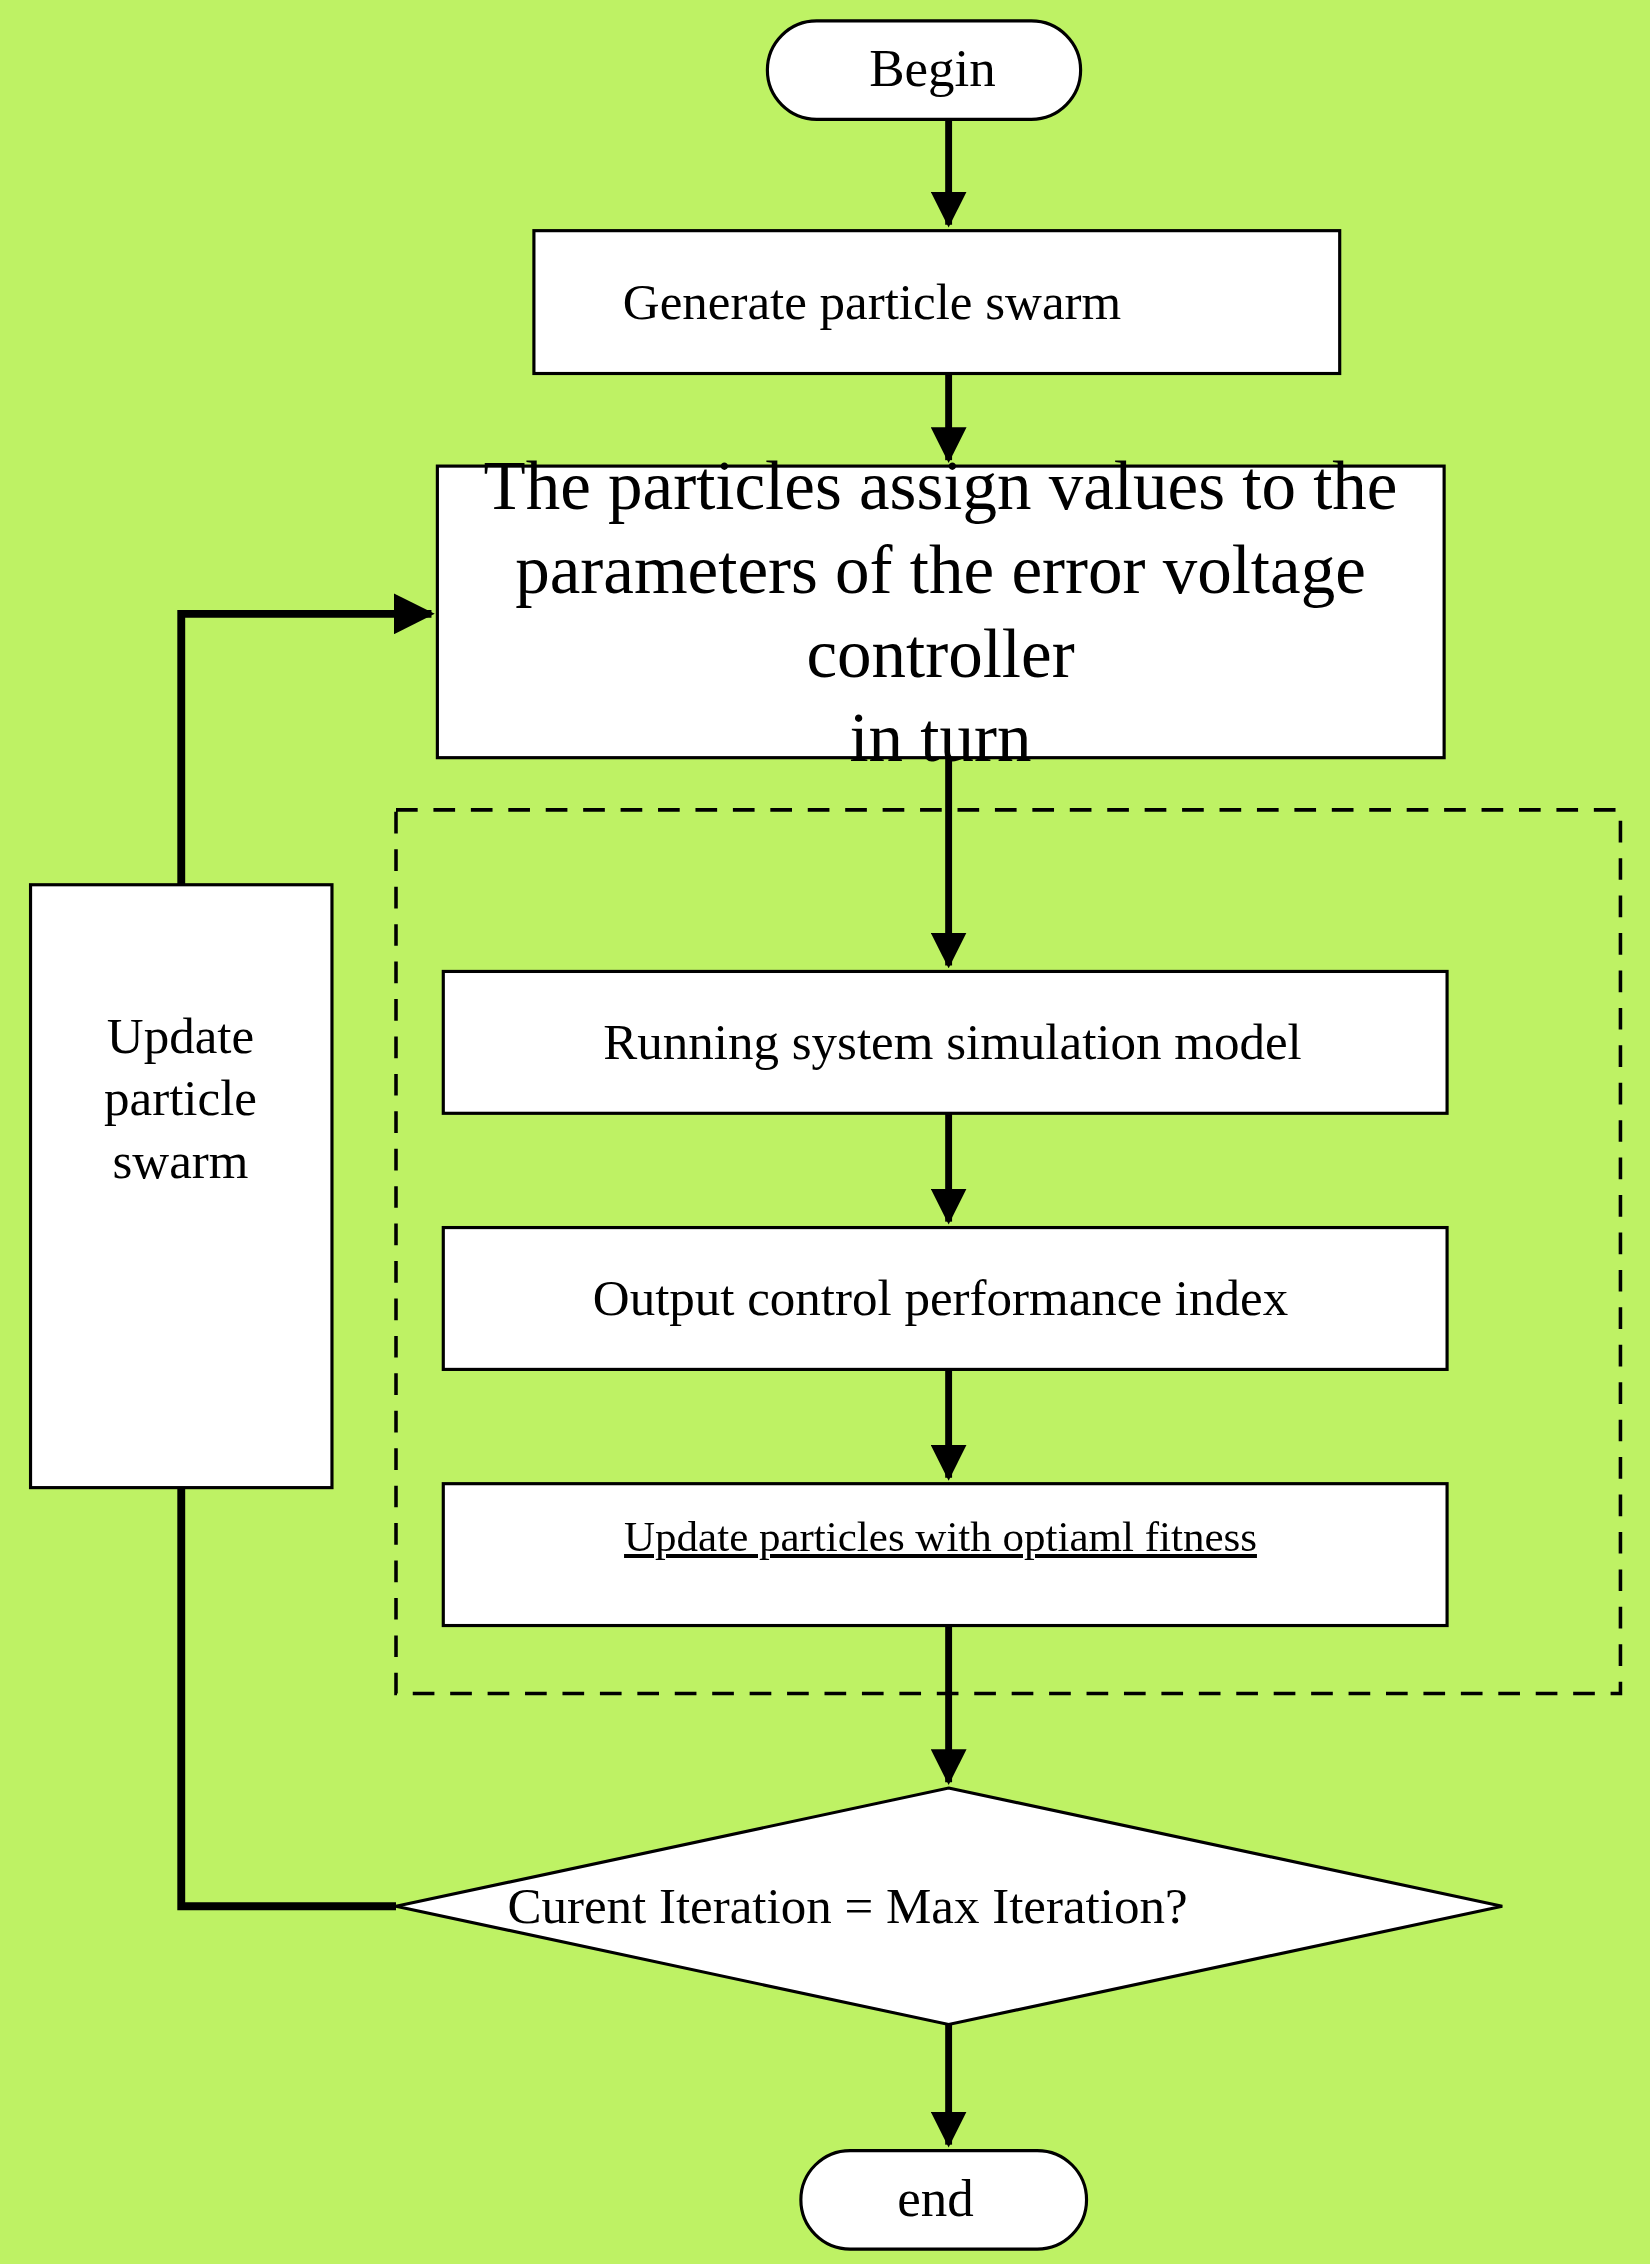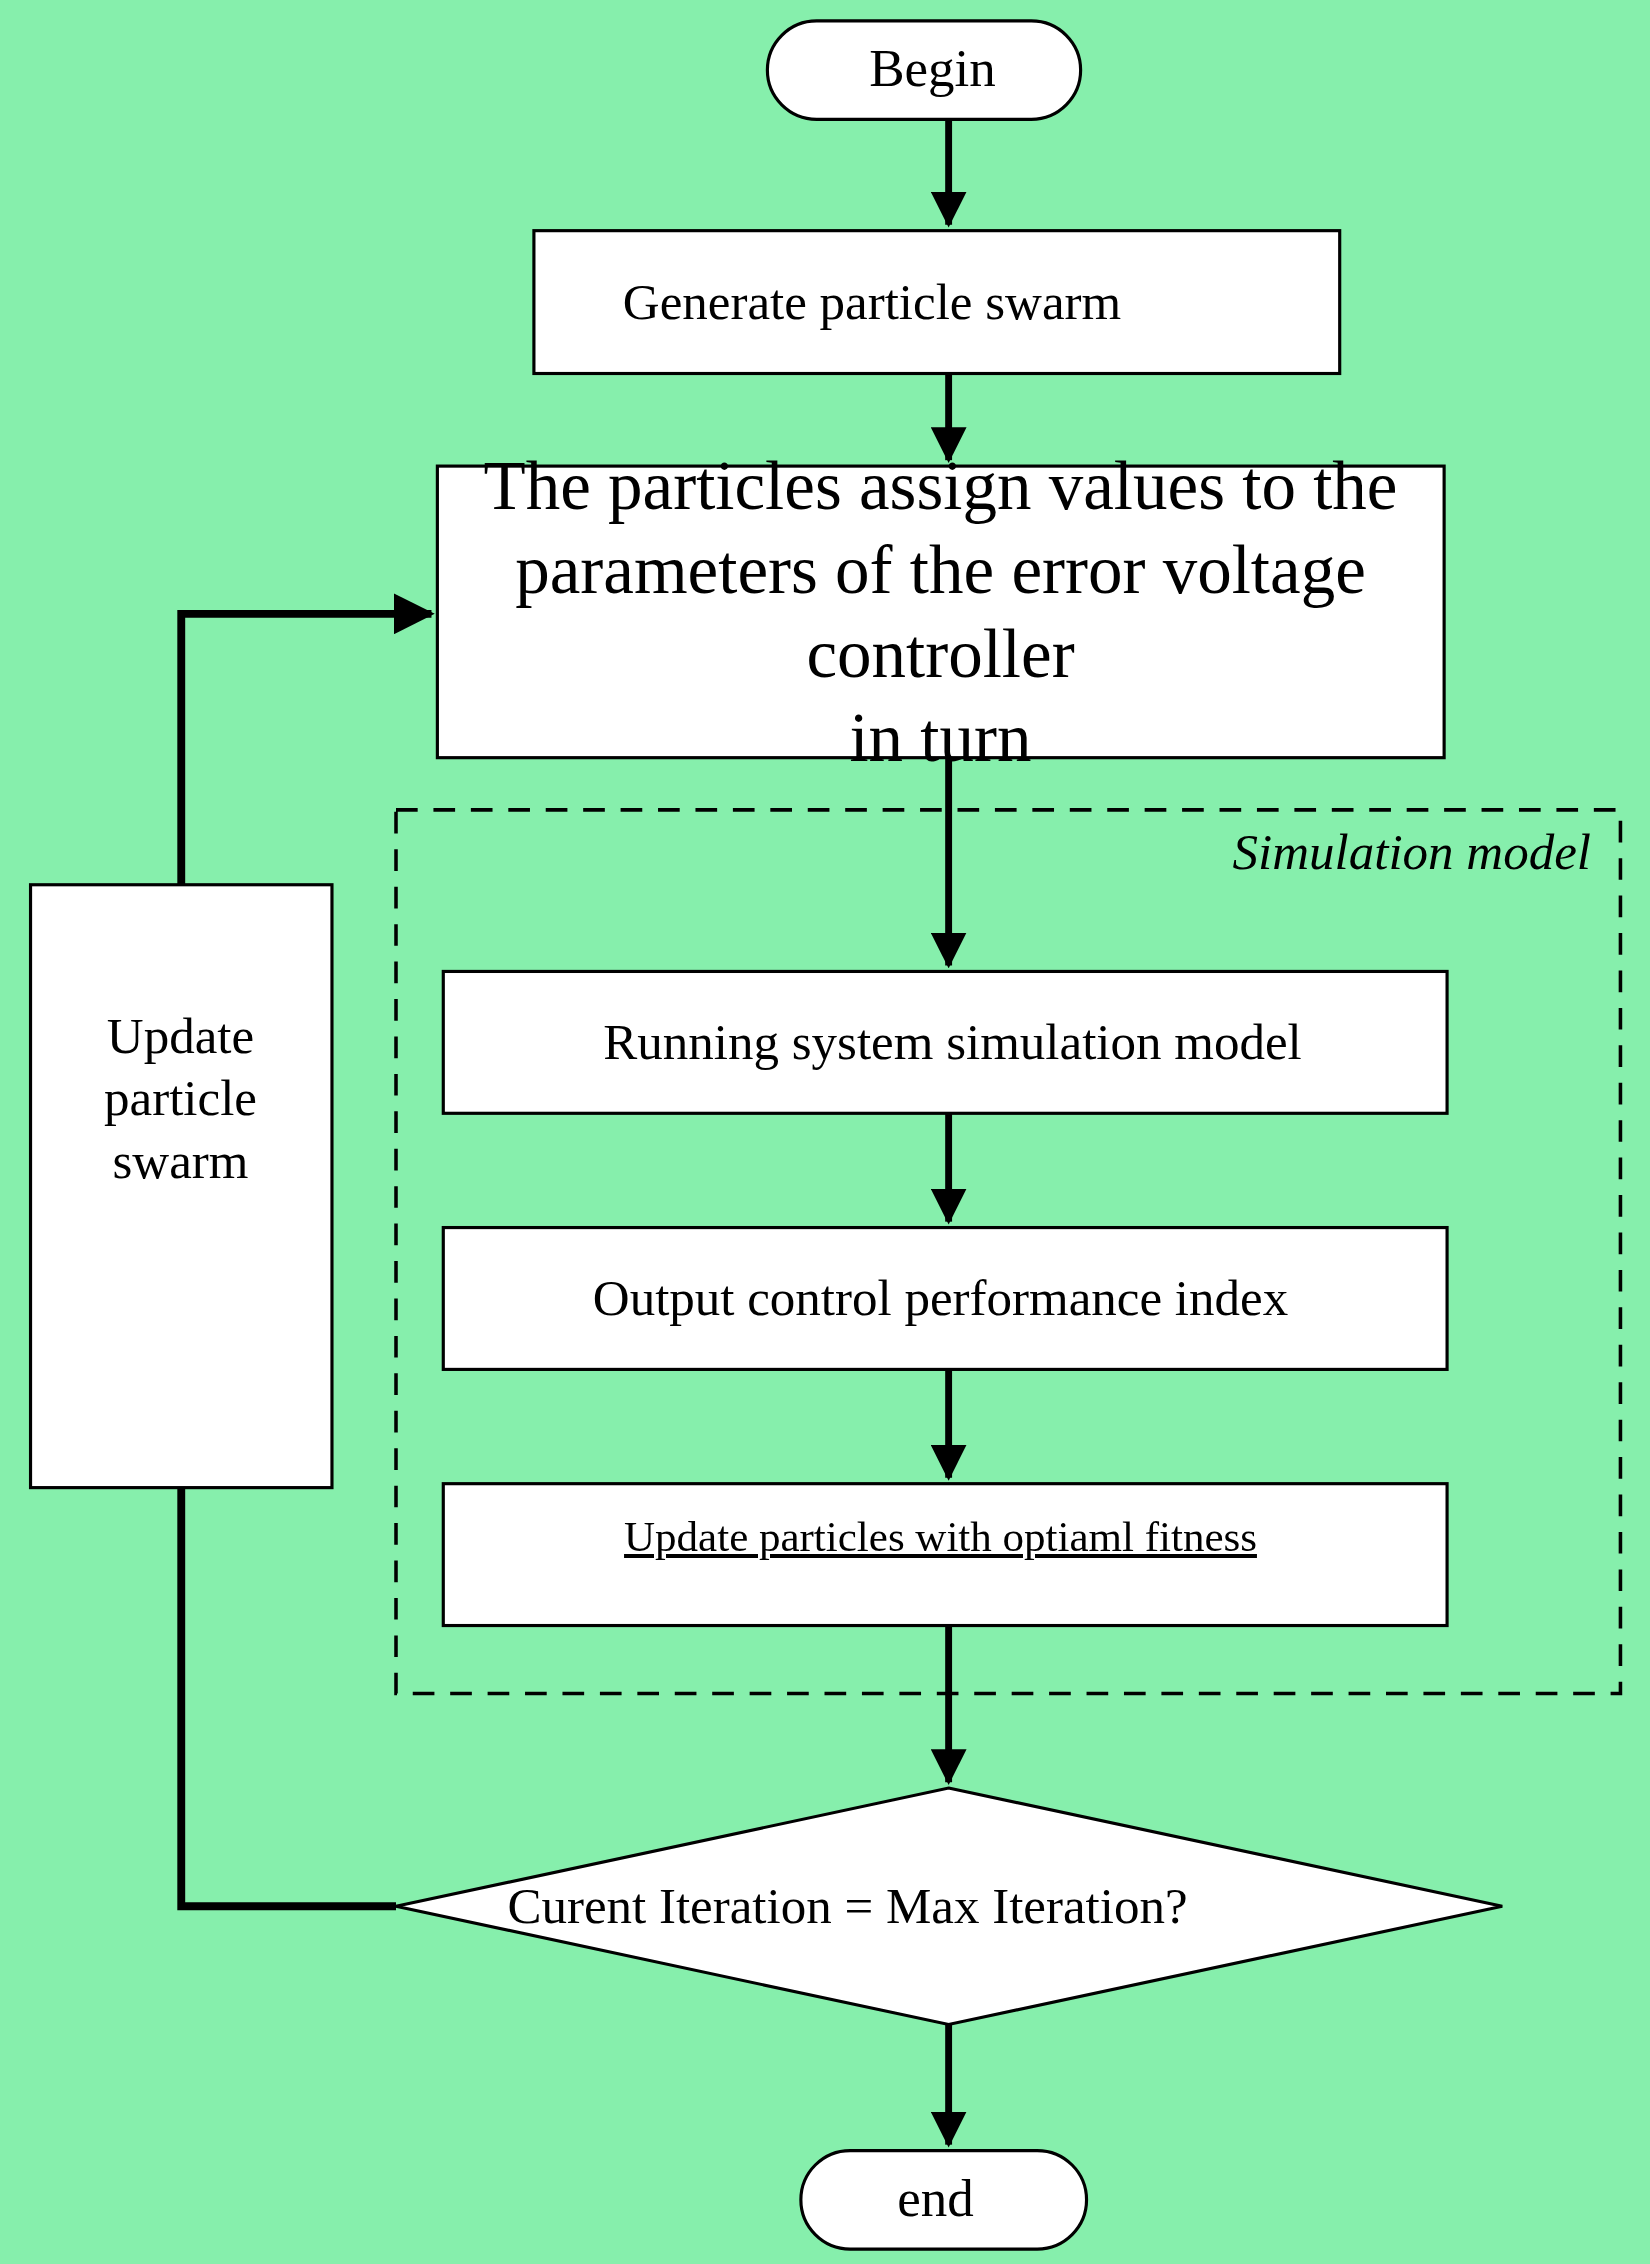--- a/index.html
+++ b/index.html
@@ -4,21 +4,21 @@
 <style>
   html, body {
     margin: 0;
     padding: 0;
     background: #ffffff;
   }
   #canvas {
     position: relative;
     width: 1650px;
     height: 2265px;
-    background: #86efac;
+    background: #bef264;
     font-family: "Liberation Serif", "DejaVu Serif", serif;
     color: #000000;
     overflow: hidden;
   }
   #flow-svg {
     position: absolute;
     left: 0;
     top: 0;
     width: 1650px;
     height: 2265px;
@@ -103,21 +103,20 @@
   </svg>
 
   <div class="node-label lbl-begin">Begin</div>
 
   <div class="node-label lbl-generate">Generate particle swarm</div>
 
   <div class="node-label lbl-assign">The particles assign values to the
 parameters of the error voltage controller
 in turn</div>
 
-  <div class="node-label lbl-simlabel">Simulation model</div>
 
   <div class="node-label lbl-running">Running system simulation model</div>
 
   <div class="node-label lbl-output">Output control performance index</div>
 
   <div class="node-label lbl-updatefit">Update particles with optiaml fitness</div>
 
   <div class="node-label lbl-decision">Curent Iteration = Max Iteration?</div>
 
   <div class="node-label lbl-end">end</div>

